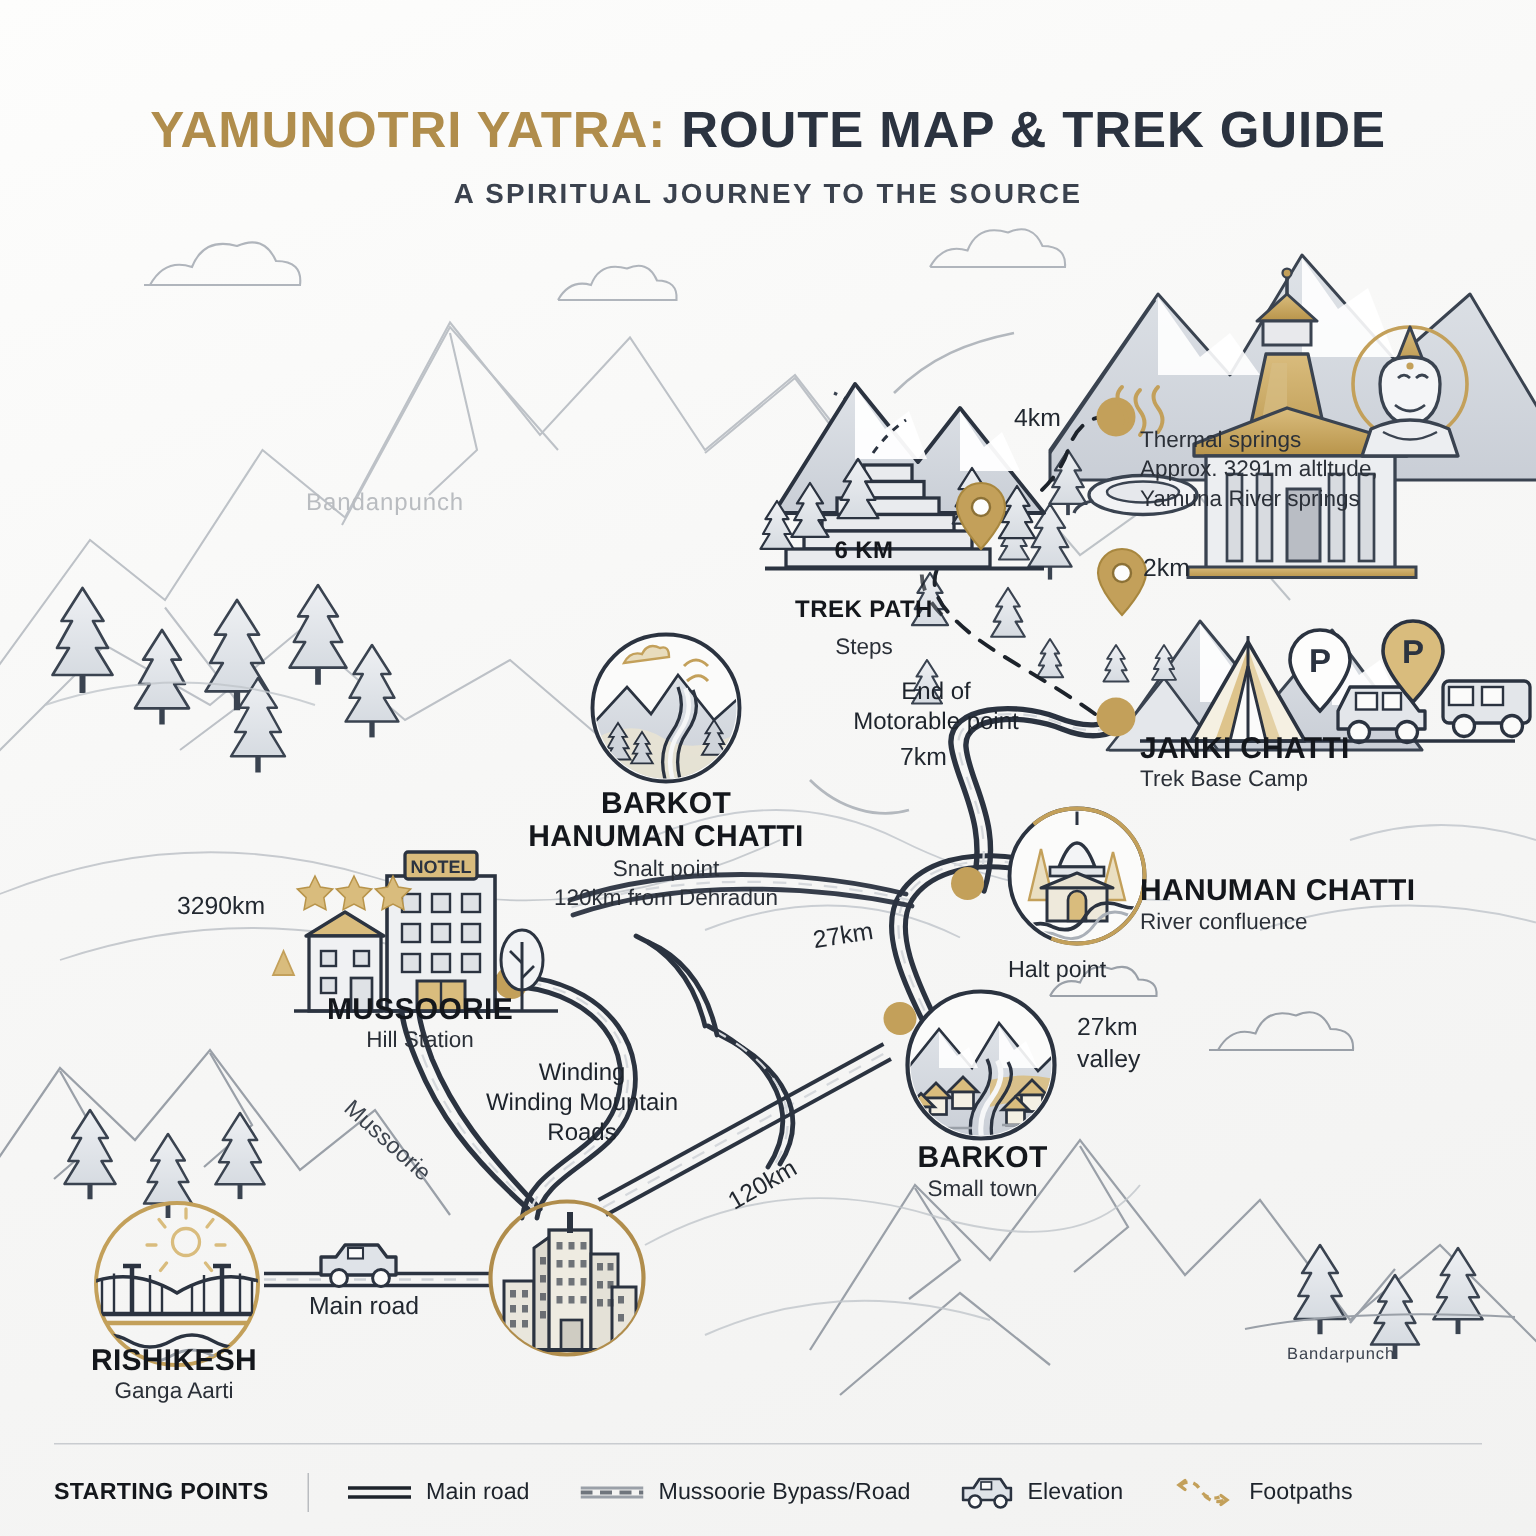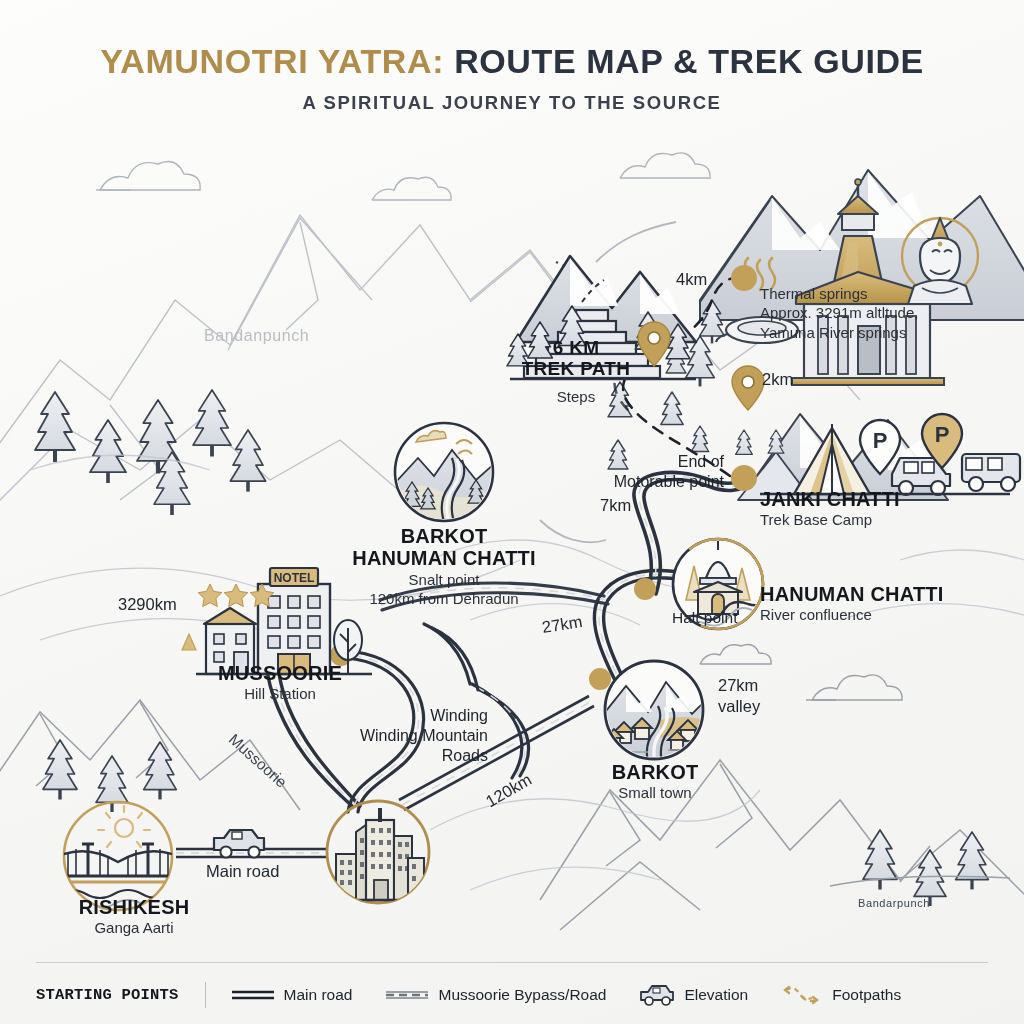--- a/index.html
+++ b/index.html
@@ -14,21 +14,21 @@
     position:absolute; inset:0;
     width:1024px; height:1024px;
     background:linear-gradient(160deg,#fdfdfc 0%,#f7f7f6 45%,#f2f2f1 100%);
   }
   svg.layer{ position:absolute; left:0; top:0; width:1024px; height:1024px; pointer-events:none; }
 
   
   #header{ position:absolute; left:0; top:0; width:1024px; text-align:center; }
   #title{
     font-size:34px; font-weight:700; letter-spacing:.6px;
-    padding-top:44px; line-height:1.05;
+    padding-top:70px; line-height:1.05;
     white-space:nowrap;
   }
   #title .gold{ color:#b08d4c; }
   #title .dark{ color:#2b3340; }
   #subtitle{
     margin-top:12px; font-size:18.5px; letter-spacing:1.6px;
     color:#3b424e; font-weight:700;
   }
 
   
@@ -44,44 +44,43 @@
   .ctr{ text-align:center;margin-top:16px; }
   .lft{ text-align:left; }
 
   
   .dist{
     position:absolute; font-size:15.5px; color:#222830; white-space:nowrap;
   }
   .dist.big{ font-size:16.5px; }
   .note{
     position:absolute; font-size:16px; color:#1d232b; line-height:1.25;
-    text-align:right; white-space:nowrap;
+    text-align:center; white-space:nowrap;
   }
   .ghost{
     position:absolute; font-size:16px; color:#b9bcc0; letter-spacing:.6px;
     white-space:nowrap;
   }
   .ghost.dark{ color:#3b424e; font-size:11px; }
 
   
   #trekblock{ position:absolute; left:476px; top:338px; width:200px; text-align:center; }
-  #trekblock .t1{ font-size:19px; font-weight:700; color:#14171c; line-height:1.1; letter-spacing:.3px;}
+  #trekblock .t1{ font-size:16px; font-weight:700; color:#14171c; line-height:1.1; letter-spacing:.3px;margin-top:21px;}
   #trekblock .t2{ font-size:15px; color:#2b3038; margin-top:8px; }
 
   
   #legend{
     position:absolute; left:36px; top:962px; width:952px; height:54px;
     border-top:1px solid #c9ccd0;
     display:flex; align-items:center; gap:0;
     padding-top:10px;
   }
   #legend .lg-title{
     font-size:15.5px; font-weight:700; color:#14171c; letter-spacing:.2px;
     padding-right:26px;
-    font-family:Liberation Mono, monospace;
   }
   #legend .sep{ width:1px; height:26px; background:#b9bcc0; margin-right:26px; }
   .lg-item{ display:flex; align-items:center; gap:10px; margin-right:34px; }
   .lg-item .lbl{ font-size:15.5px; color:#1d232b; white-space:nowrap; }
   .lg-swatch{ width:42px; height:14px; position:relative; }
 </style>
 </head>
 <body>
 
 <div id="stage">
@@ -695,40 +694,40 @@
 
   <div class="place lft" style="left:760px; top:488px; width:240px;">
     <div class="pname">JANKI CHATTI</div>
     <div class="psub">Trek Base Camp</div>
   </div>
 
   <div class="place lft" style="left:760px; top:583px; width:250px;">
     <div class="pname">HANUMAN CHATTI</div>
     <div class="psub">River confluence</div>
   </div>
-  <div class="dist" style="left:672px; top:609px;">Halt point</div>
+  <div class="dist" style="left:672px; top:638px;">Halt point</div>
 
   <div class="place ctr" style="left:324px; top:509px; width:240px;">
     <div class="pname">BARKOT</div>
     <div class="pname">HANUMAN CHATTI</div>
     <div class="psub">Snalt point</div>
     <div class="psub">120km from Dehradun</div>
   </div>
 
   <div class="place ctr" style="left:552px; top:745px; width:206px;">
     <div class="pname">BARKOT</div>
     <div class="psub">Small town</div>
   </div>
 
   <div class="place ctr" style="left:160px; top:646px; width:240px;">
     <div class="pname">MUSSOORIE</div>
     <div class="psub">Hill Station</div>
   </div>
 
-  <div class="place ctr" style="left:34px; top:880px; width:200px;">
+  <div class="place ctr" style="left:16px; top:880px; width:200px;">
     <div class="pname">RISHIKESH</div>
     <div class="psub">Ganga Aarti</div>
   </div>
 
 
   <div class="dist big" style="left:676px; top:270px;">4km</div>
   <div class="dist big" style="left:762px; top:370px;">2km</div>
   <div class="dist big" style="left:600px; top:496px;">7km</div>
   <div class="dist big" style="left:542px; top:615px; transform:rotate(-9deg);">27km</div>
   <div class="dist big" style="left:718px; top:676px;">27km</div>

